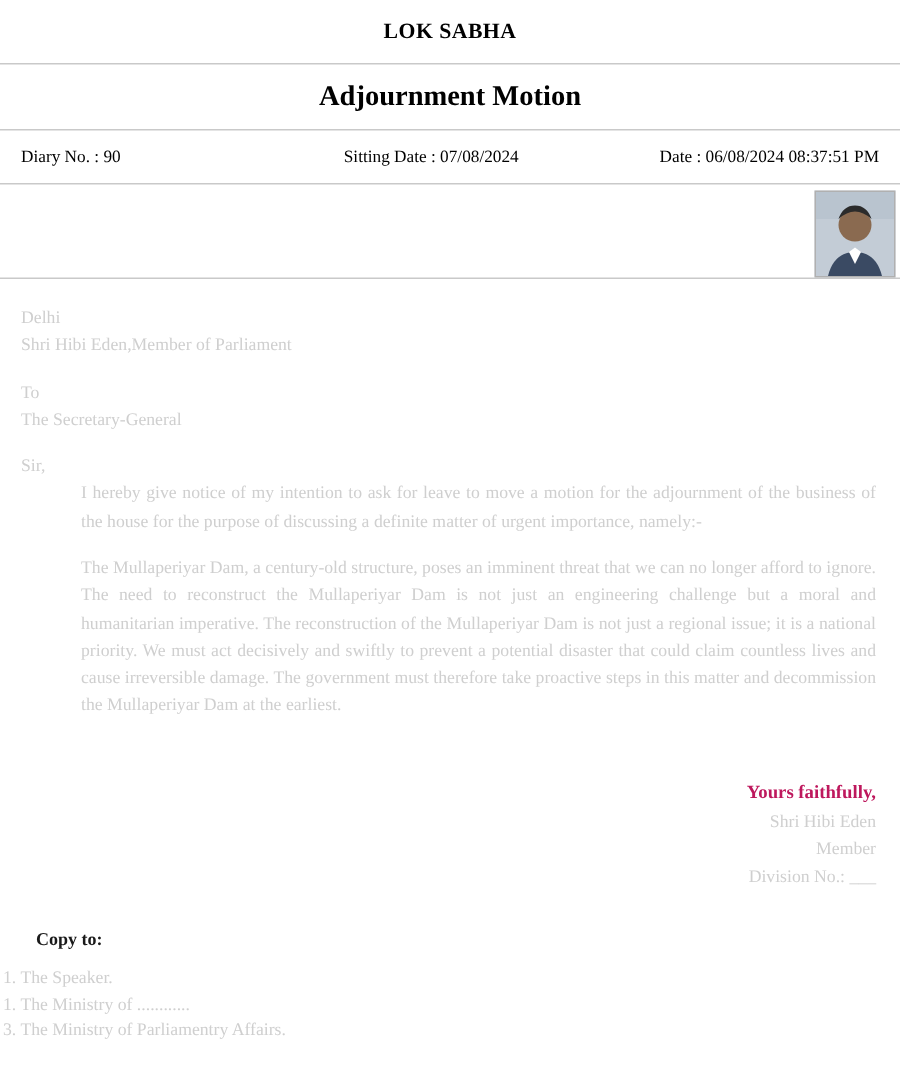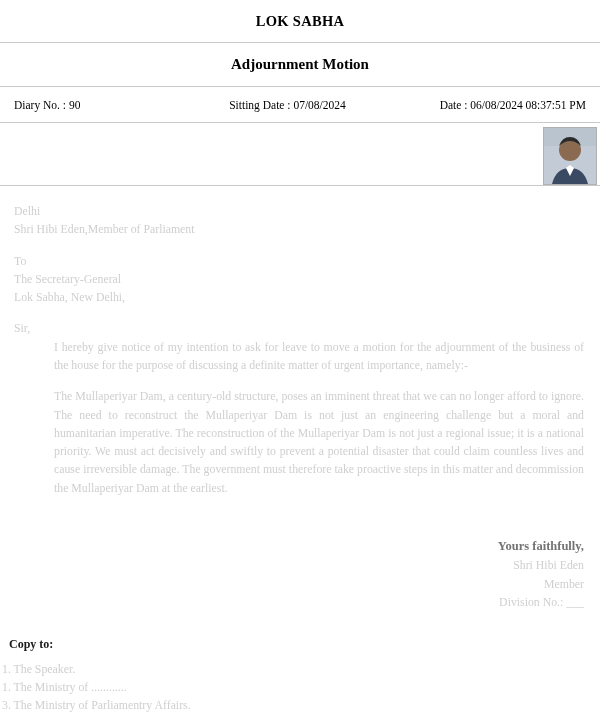--- a/index.html
+++ b/index.html
@@ -36,21 +36,21 @@
     letter-spacing: 0.3px;
   }
   .subtitle-bar {
     height: 43px;
     display: flex;
     align-items: center;
     justify-content: center;
   }
   .subtitle-bar .subtitle {
     font-weight: bold;
-    font-size: 15px;
+    font-size: 19px;
   }
   .meta-bar {
     height: 35px;
     display: flex;
     align-items: center;
     padding: 0 14px;
     box-sizing: border-box;
     font-weight: normal;
     font-size: 11.5px;
   }
@@ -90,30 +90,30 @@
   .para-gap { height: 13px; }
 
   .sign-area {
     margin-top: 40px;
     padding-right: 16px;
     text-align: right;
     font-size: 11.8px;
     line-height: 1.55;
   }
   .sign-area .yours {
-    color: #737373;
+    color: #be185d;
     font-weight: bold;
     font-size: 12.5px;
     text-align: right;
   }
   .sign-area .light { color: #cfcfcf; }
 
   .copy-head {
     margin-top: 26px;
-    padding-left: 9px;
+    padding-left: 24px;
     font-weight: bold;
     font-size: 12px;
     color: #1a1a1a;
   }
   .copy-list {
     padding-left: 2px;
     margin-top: 9px;
     font-size: 11.8px;
     line-height: 1.5;
     color: #cfcfcf;
@@ -157,21 +157,20 @@
 
   <div class="body-area">
     <div class="blk">
       <div>Delhi</div>
       <div>Shri Hibi Eden,Member of Parliament</div>
     </div>
 
     <div class="blk">
       <div>To</div>
       <div>The Secretary-General</div>
-      <div>Lok Sabha, New Delhi,</div>
     </div>
 
     <div class="blk tight">
       <div>Sir,</div>
       <div class="para">I hereby give notice of my intention to ask for leave to move a motion for the adjournment of the business of the house for the purpose of discussing a definite matter of urgent importance, namely:-</div>
       <div class="para-gap"></div>
       <div class="para">The Mullaperiyar Dam, a century-old structure, poses an imminent threat that we can no longer afford to ignore. The need to reconstruct the Mullaperiyar Dam is not just an engineering challenge but a moral and humanitarian imperative. The reconstruction of the Mullaperiyar Dam is not just a regional issue; it is a national priority. We must act decisively and swiftly to prevent a potential disaster that could claim countless lives and cause irreversible damage. The government must therefore take proactive steps in this matter and decommission the Mullaperiyar Dam at the earliest.</div>
     </div>
   </div>
 

